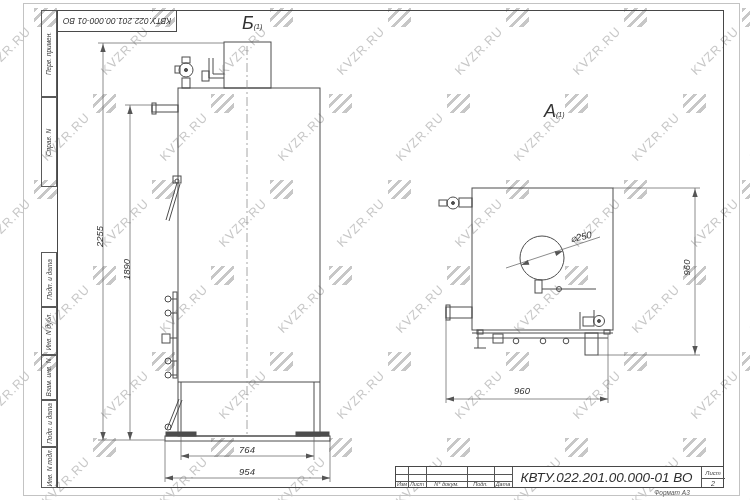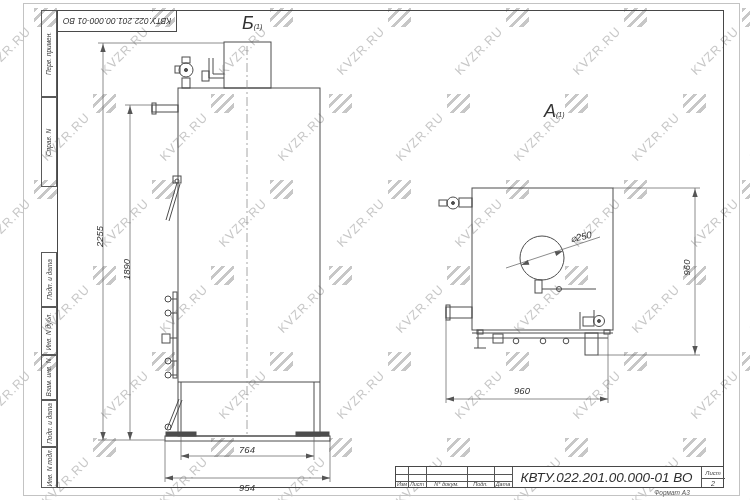--- a/index.html
+++ b/index.html
@@ -308,21 +308,21 @@
         <polygon points="563,251 556.2,256 554.6,251.2"></polygon>
     </g>
   </svg>
 
   <div class="t viewlab" style="left:242px;top:13px;"><span>Б</span><span class="sub">(1)</span></div>
   <div class="t viewlab" style="left:544px;top:101px;"><span>А</span><span class="sub">(1)</span></div>
 
   <div class="t dim rot" style="left:79px;top:231px;width:40px;">2255</div>
   <div class="t dim rot" style="left:106px;top:264px;width:40px;">1890</div>
   <div class="t dim" style="left:227px;top:444px;width:40px;">764</div>
-  <div class="t dim" style="left:227px;top:482px;width:40px;">954</div>
+  <div class="t dim" style="left:227px;top:466px;width:40px;">954</div>
   <div class="t dim rot" style="left:666px;top:262px;width:40px;">960</div>
   <div class="t dim" style="left:502px;top:385px;width:40px;">960</div>
   <div class="t dim" style="left:558px;top:231px;width:46px;transform:rotate(-12deg);">⌀250</div>
 
   <div class="tblock">
     <div class="tb-v" style="left:12px;"></div>
     <div class="tb-v" style="left:30px;"></div>
     <div class="tb-v" style="left:71px;"></div>
     <div class="tb-v" style="left:98px;"></div>
     <div class="tb-v" style="left:116px;"></div>

